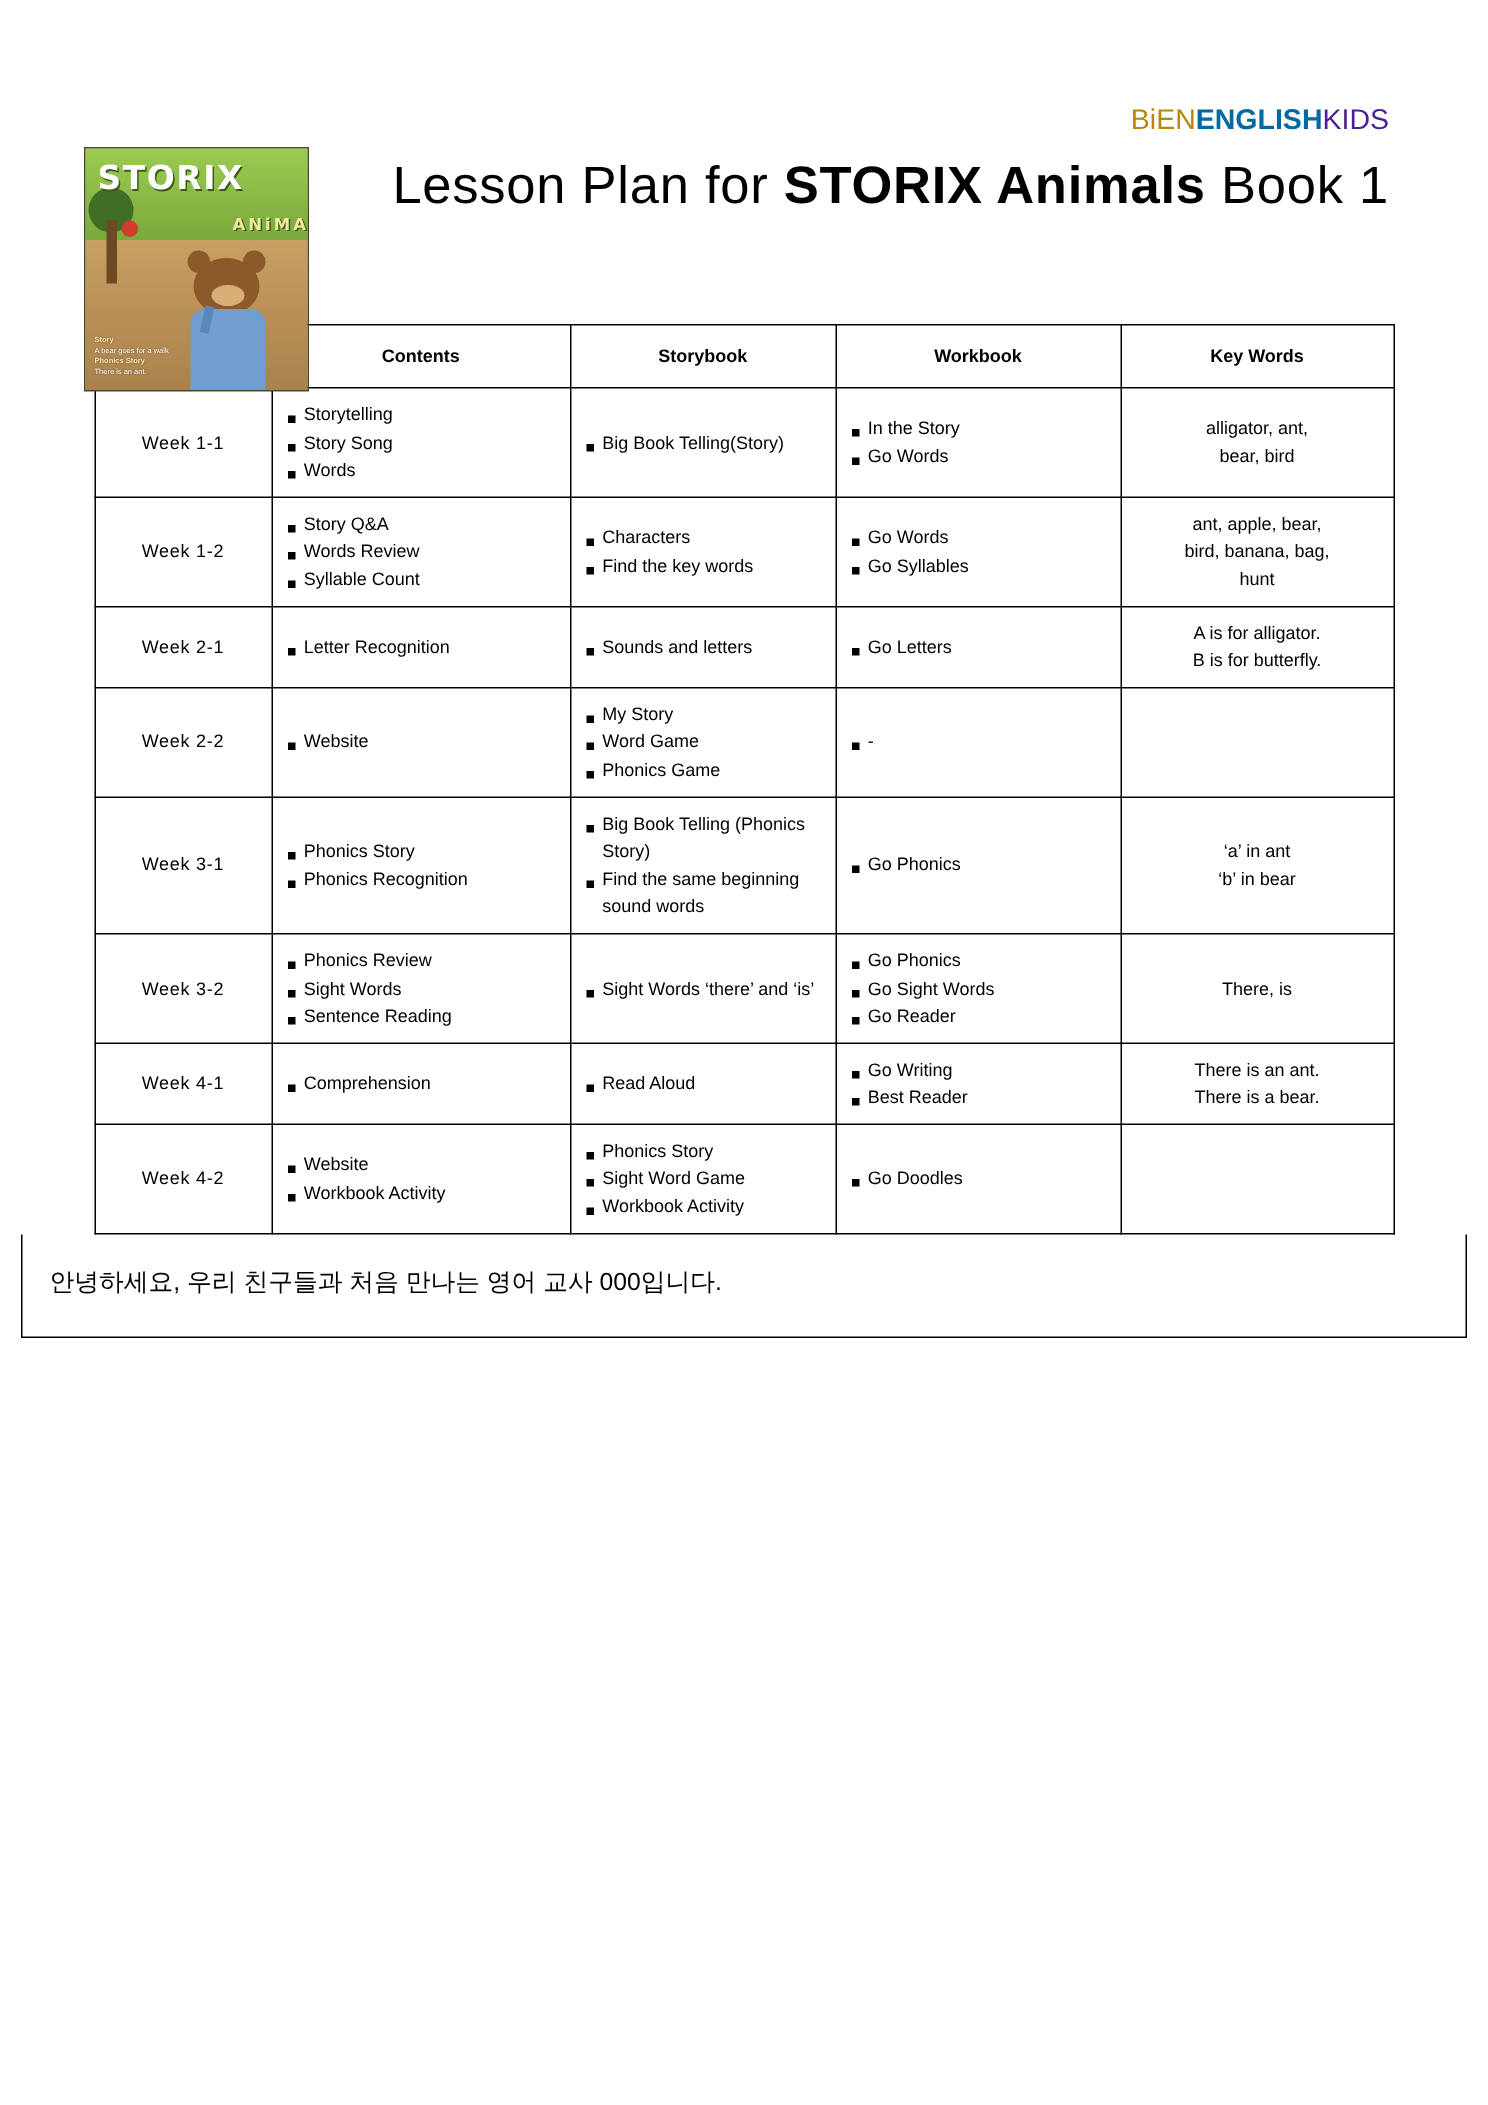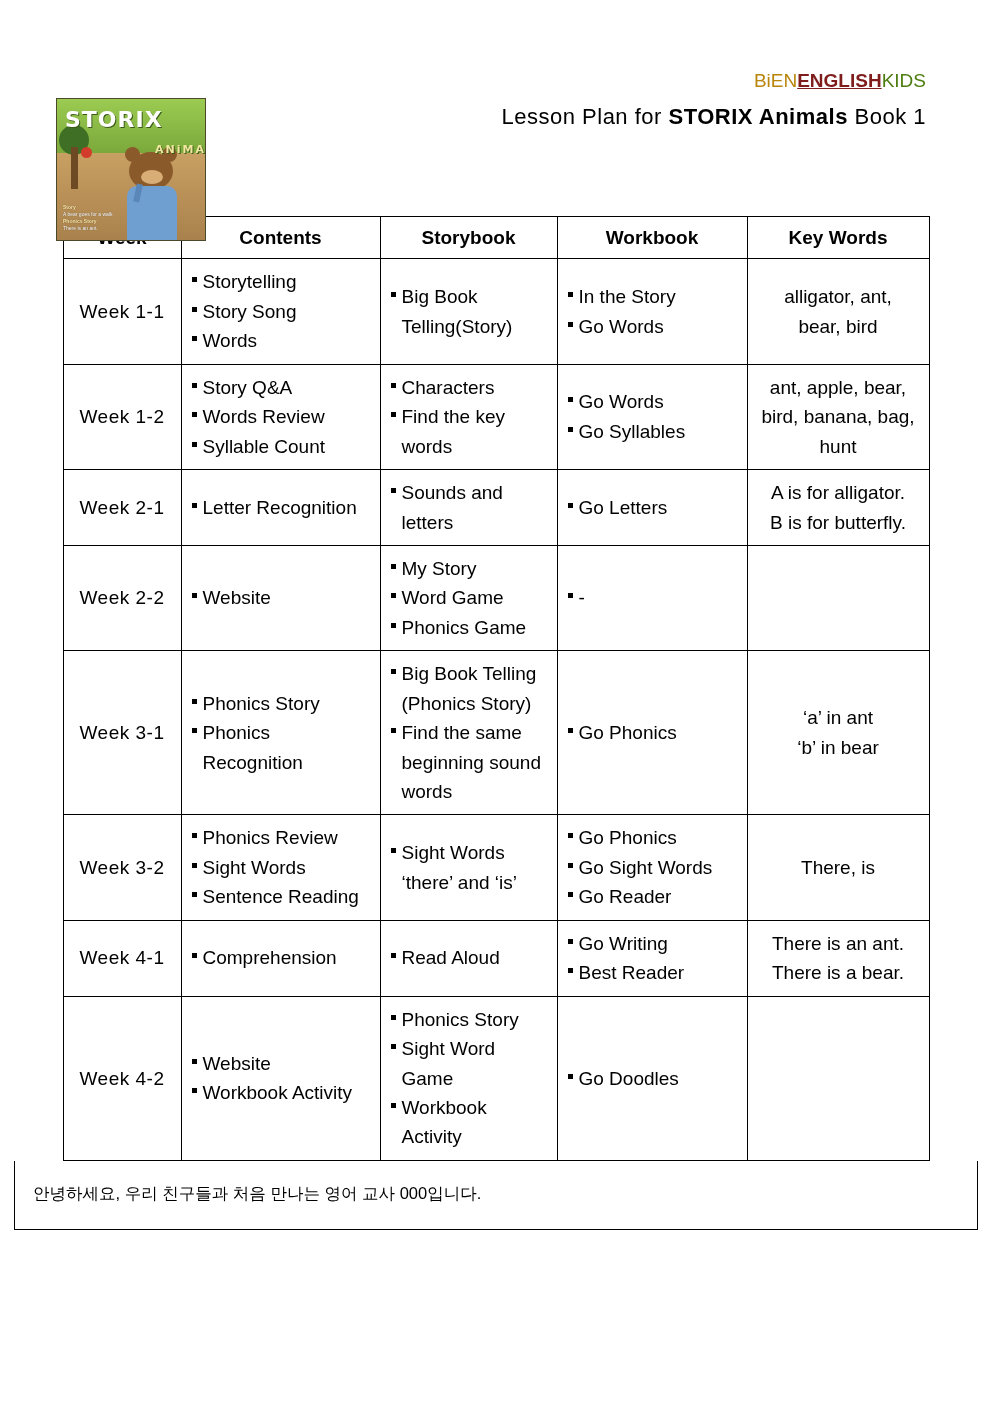--- a/index.html
+++ b/index.html
@@ -28,21 +28,21 @@
     position: relative;
     height: 180px;
     padding: 70px 66px 0 56px;
     box-sizing: border-box;
   }
   .cover {
     position: absolute;
     left: 56px;
     top: 98px;
     width: 150px;
-    height: 143px;
+    height: 163px;
     border: 1px solid #4a4a2a;
     box-sizing: border-box;
     background: linear-gradient(#8fbf4a 0%, #7fae3e 38%, #caa86a 38%, #b9955c 100%);
     overflow: hidden;
   }
   .cover .sky {
     position: absolute;
     left: 0; top: 0; width: 100%; height: 40%;
     background: linear-gradient(#9ccb52, #79a73a);
   }
@@ -161,50 +161,50 @@
   .cover .blurb b { color: #ffe9a8; }
 
   .brandline {
     text-align: right;
     font-family: "Liberation Sans", sans-serif;
     font-size: 19px;
     letter-spacing: 0px;
     color: #c58a1a;
   }
   .brandline .b1 { color: #b8860b; }
-  .brandline .b2 { font-weight: bold; color: #7f1d1d; text-decoration: underline; }
-  .brandline .b3 { color: #4d7c0f; }
+  .brandline .b2 { font-weight: bold; color: #0369a1; }
+  .brandline .b3 { color: #4c1d95; }
   .site {
     text-align: right;
     font-size: 14px;
     color: #7a7a7a;
     margin-top: 4px;
     font-family: "Liberation Sans", sans-serif;
   }
   .doc-title {
     text-align: right;
-    font-size: 22px;
+    font-size: 35px;
     margin-top: 12px;
     font-family: "Liberation Sans", sans-serif;
     letter-spacing: 0.5px;
     white-space: nowrap;
   }
   .doc-title .strong { font-weight: bold; }
 
   
   table.plan {
     border-collapse: collapse;
     margin: 36px auto 0 auto;
     width: 866px;
     table-layout: fixed;
   }
   table.plan th, table.plan td {
     border: 1px solid #000000;
     vertical-align: middle;
-    font-size: 19px;
+    font-size: 12px;
     font-family: "Liberation Sans", sans-serif;
     padding: 8px 10px;
     box-sizing: border-box;
     line-height: 1.55;
   }
   table.plan th {
     text-align: center;
     font-weight: bold;
     height: 42px;
     padding: 6px 4px;

